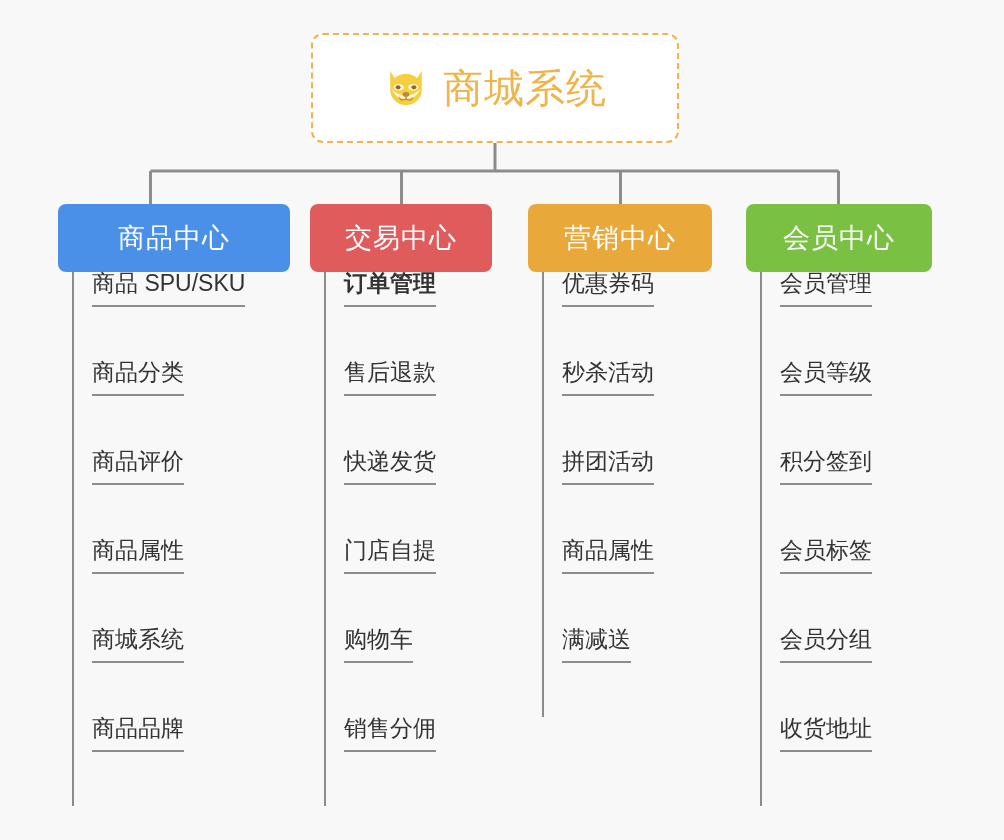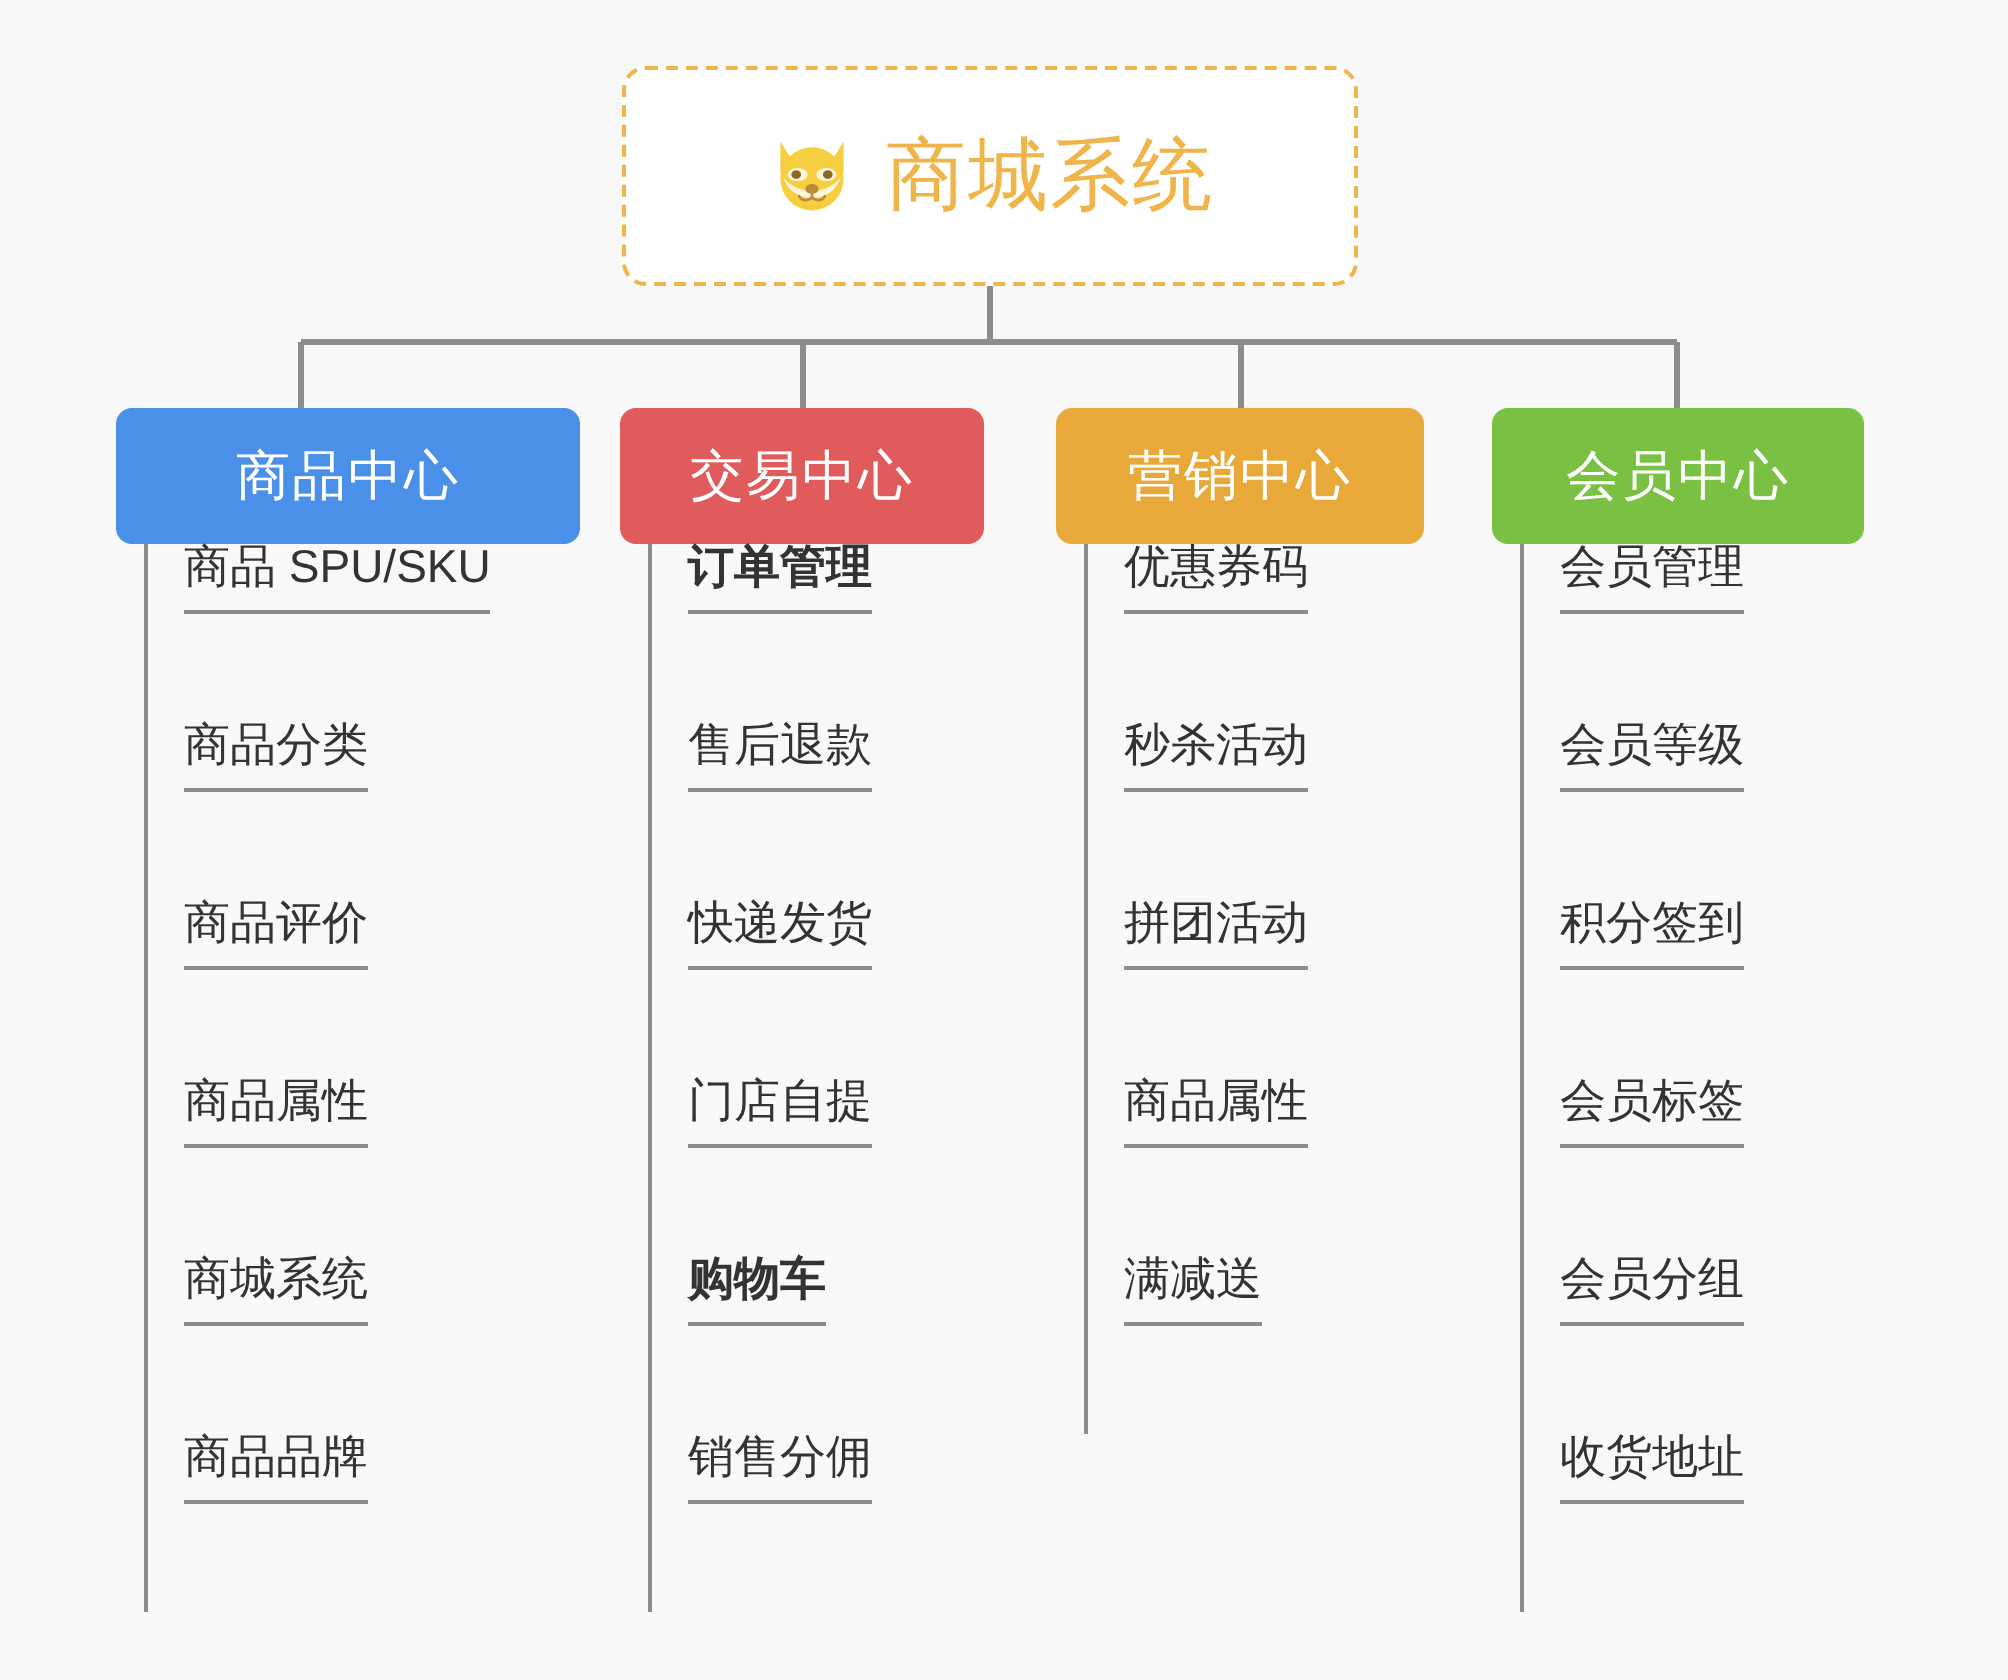--- a/index.html
+++ b/index.html
@@ -191,21 +191,21 @@
       <div class="leaf">
           <span class="leaf-label" style="border-bottom-color: rgb(140, 140, 140);">售后退款</span>
         </div>
       <div class="leaf">
           <span class="leaf-label" style="border-bottom-color: rgb(140, 140, 140);">快递发货</span>
         </div>
       <div class="leaf">
           <span class="leaf-label" style="border-bottom-color: rgb(140, 140, 140);">门店自提</span>
         </div>
       <div class="leaf">
-          <span class="leaf-label" style="border-bottom-color: rgb(140, 140, 140); font-weight: bold;">购物车</span>
+          <span class="leaf-label" style="border-bottom-color: rgb(140, 140, 140);">购物车</span>
         </div>
       <div class="leaf">
           <span class="leaf-label" style="border-bottom-color: rgb(140, 140, 140);">销售分佣</span>
         </div>
     </div>
   </div>
 
   <div class="branch" id="branch-2" style="left:528px; width:184px;">
     <div class="branch-header" style="background: rgb(232, 169, 58);">
       <span>营销中心</span>

